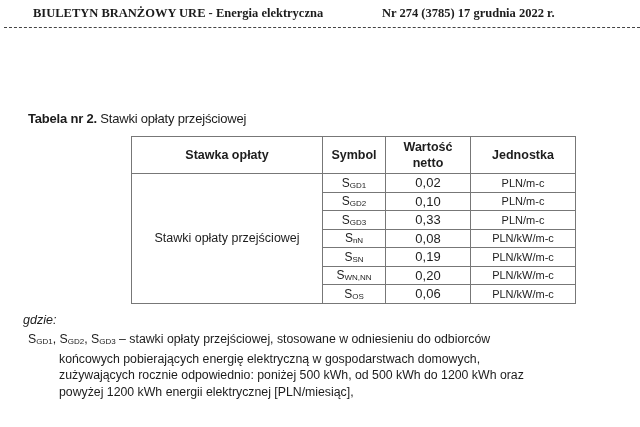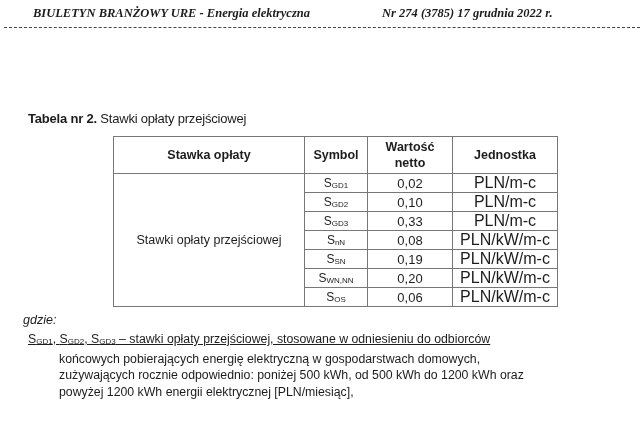--- a/index.html
+++ b/index.html
@@ -3,55 +3,55 @@
 <meta charset="utf-8">
 <style>
   html, body { margin:0; padding:0; }
   body {
     width:640px; height:427px; background:#ffffff; color:#1a1a1a;
     position:relative; overflow:hidden;
     font-family:"Liberation Sans", sans-serif;
   }
   .hdr {
     position:absolute; top:4px; left:0; width:640px; height:18px;
-    font-family:"Liberation Serif", serif; font-style:italic; font-weight:bold;
+    font-family:"Liberation Serif", serif; font-weight:bold;
     font-size:12.5px; color:#1c1c1c;
   }
   .hdr .left { position:absolute; left:33px; top:2px; }
   .hdr .right { position:absolute; left:382px; top:2px; }
   .dash {
     position:absolute; top:27px; left:4px; width:636px; height:0;
     border-top:1.5px dashed #444;
   }
   .caption {
     position:absolute; left:28px; top:104px; font-size:13px; color:#1c1c1c;
     font-weight:bold; letter-spacing:-0.2px;margin-top:7px;
   }
   .caption .light { font-weight:normal; }
   table.rates {
-    position:absolute; left:113px; top:136px;
+    position:absolute; left:131px; top:136px;
     border-collapse:collapse; border:1.6px solid #555;
     font-size:11.5px; color:#1d1d1d;
   }
   table.rates th, table.rates td {
     border:1px solid #777; padding:0; text-align:center; vertical-align:middle;
   }
   table.rates th { font-weight:bold; font-size:12.5px; height:36px; line-height:16px; }
   table.rates td { height:17.5px; font-size:13px; }
-  table.rates td.unit { font-size:16px; }
+  table.rates td.unit { font-size:11px; }
   table.rates td.sym { font-size:12px; }
   table.rates td.sym sub { font-size:8px; vertical-align:-1px; }
   table.rates td.name { font-size:12.5px; border-right:1px solid #777; }
   .c1 { width:190px; } .c2 { width:62px; } .c3 { width:84px; } .c4 { width:104px; }
   .gdzie { position:absolute; left:23px; top:313px; font-size:12.5px; color:#1c1c1c;font-style:italic; }
   .para {
     position:absolute; left:28px; top:331px; width:540px;
     font-size:12.3px; line-height:16.5px; color:#1c1c1c;
   }
-  .para .first { display:block;text-decoration:underline; }
+  .para .first { display:block; }
   .para .cont { display:block; padding-left:31px; text-align:justify; text-align-last:left; }
   .para sub { font-size:8px; vertical-align:-1px; }
 </style>
 </head>
 <body>
 
 <div class="hdr">
   <span class="left">BIULETYN BRANŻOWY URE - Energia elektryczna</span>
   <span class="right">Nr 274 (3785) 17 grudnia 2022 r.</span>
 </div>

